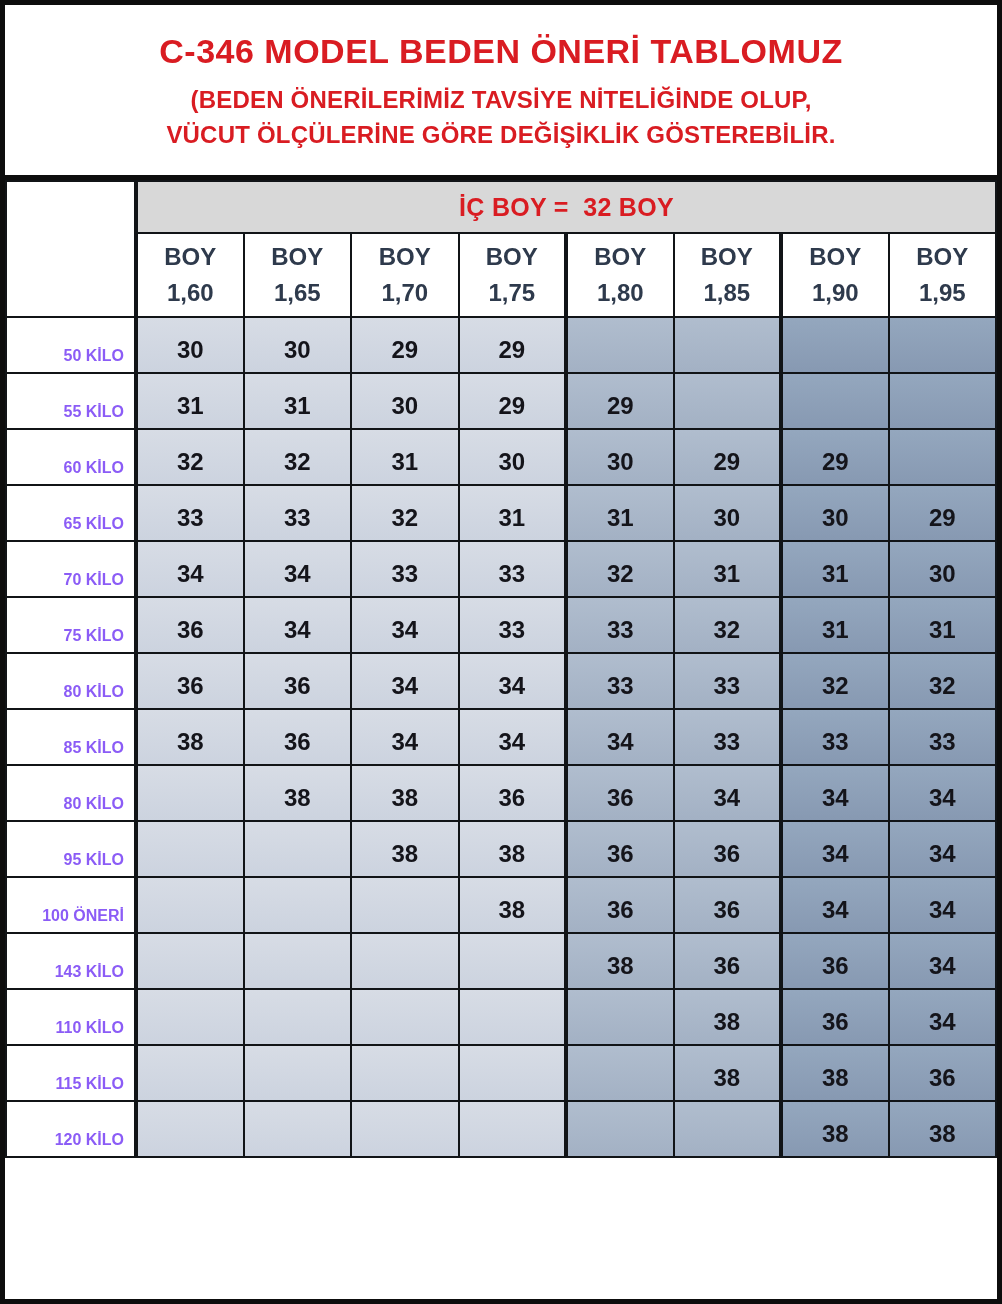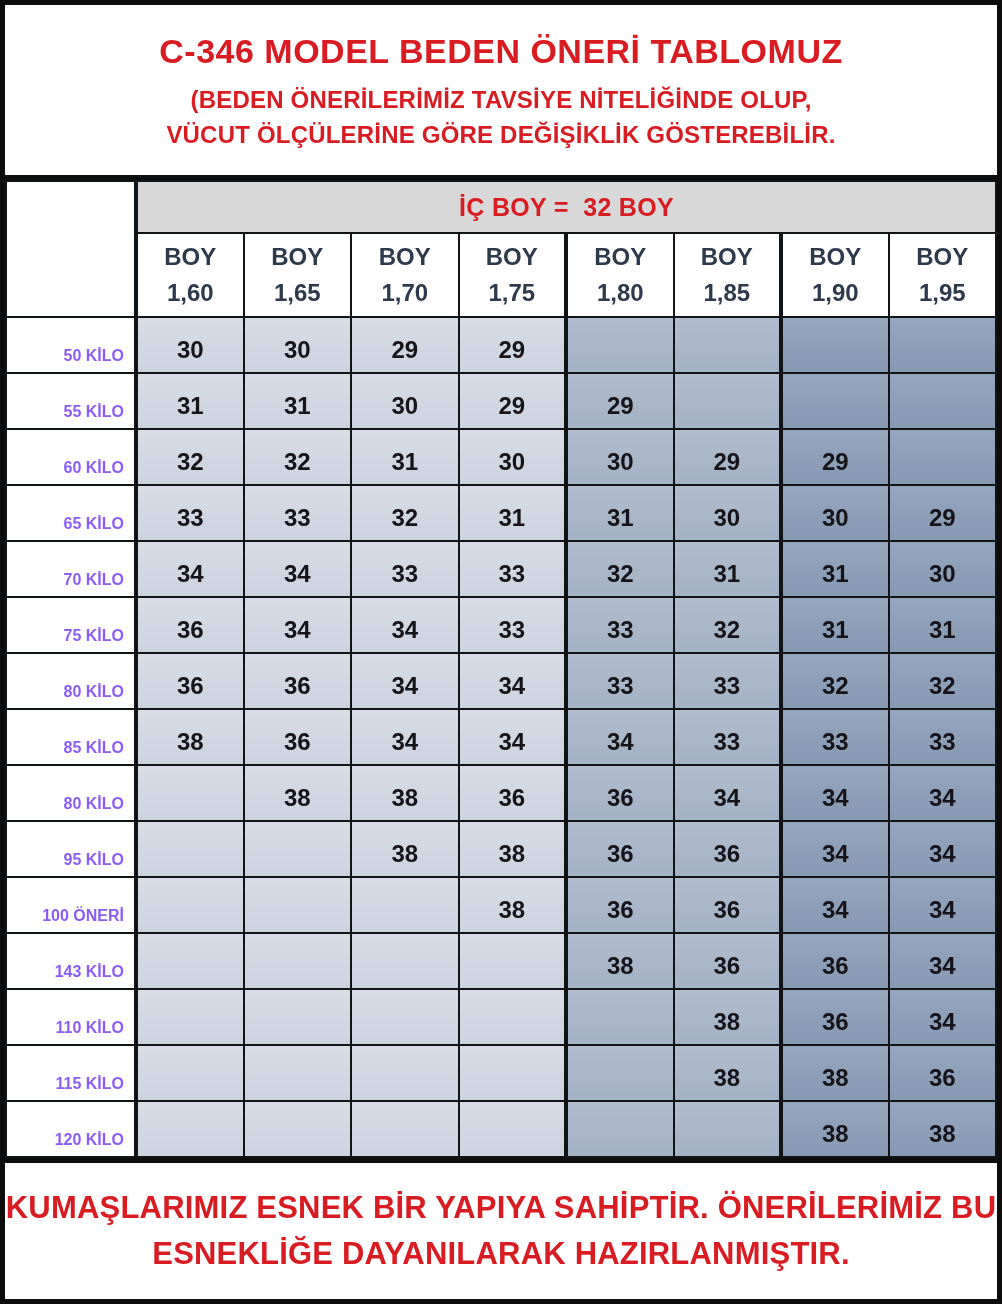--- a/index.html
+++ b/index.html
@@ -302,18 +302,14 @@
             <td class="val band-a thick-r"></td>
             <td class="val band-b"></td>
             <td class="val band-b thick-r"></td>
             <td class="val band-c">38</td>
             <td class="val band-c">38</td>
           </tr>
         </tbody>
     </table>
   </div>
 
-  <footer class="footer">
-    <div class="footer-line">KUMAŞLARIMIZ ESNEK BİR YAPIYA SAHİPTİR. ÖNERİLERİMİZ BU</div>
-    <div class="footer-line">ESNEKLİĞE DAYANILARAK HAZIRLANMIŞTIR.</div>
-  </footer>
 
 </div>
 
 </body></html>

